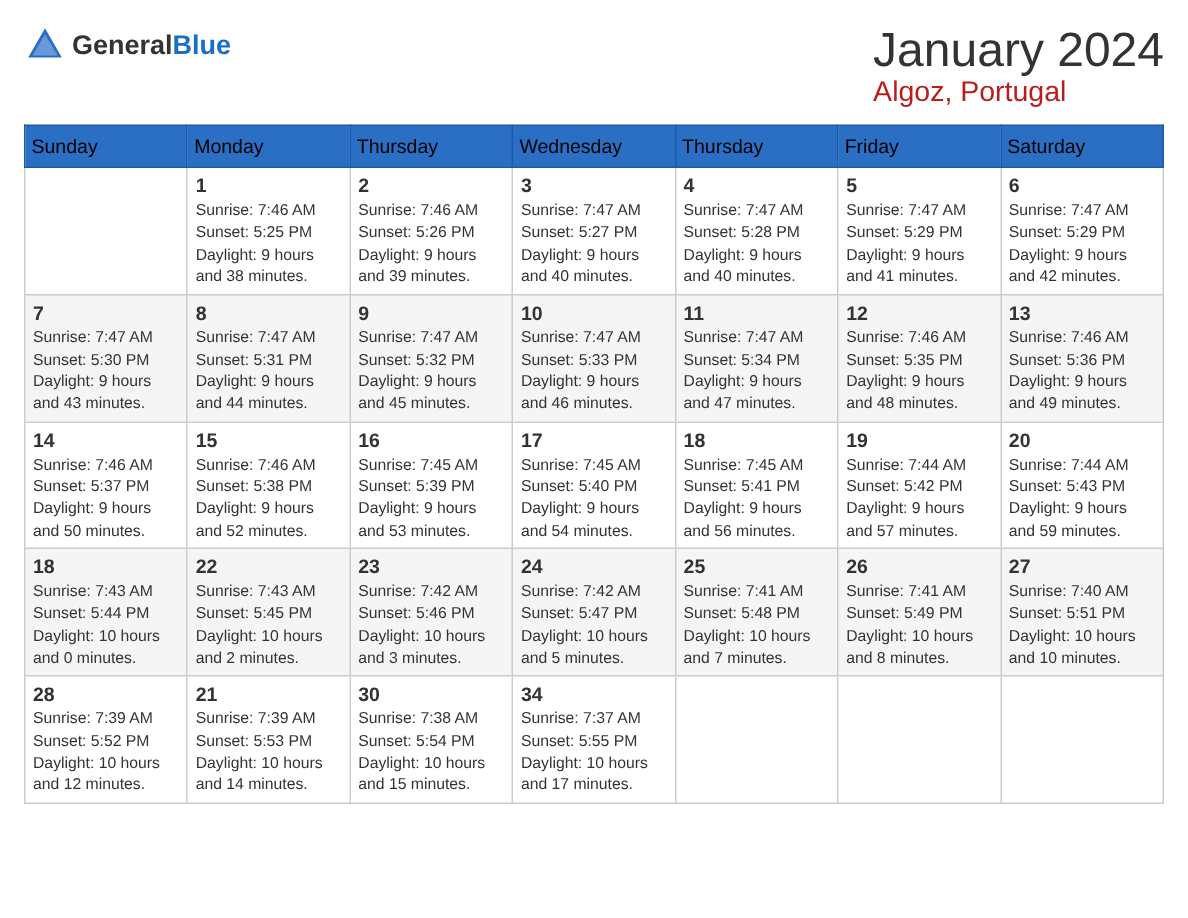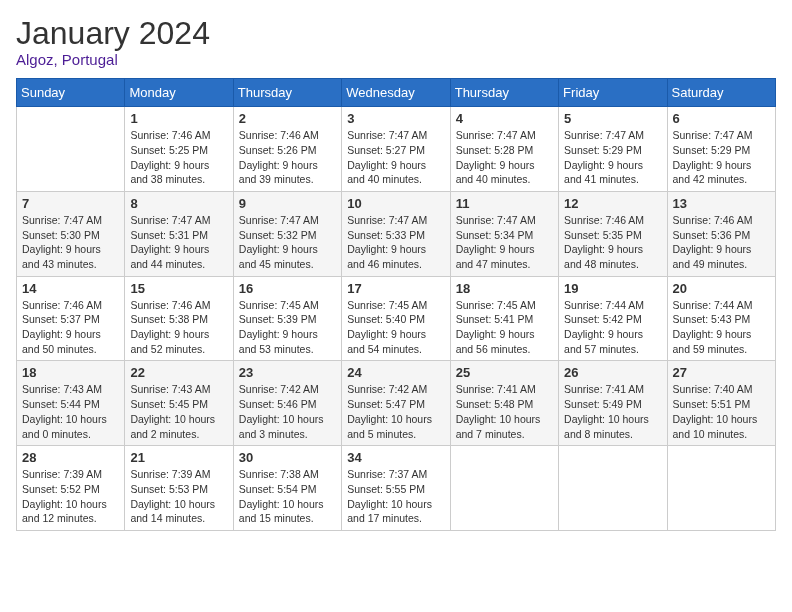--- a/index.html
+++ b/index.html
@@ -38,31 +38,31 @@
     .title-block {
       text-align: left;
     }
     .month-title {
       font-size: 32px;
       font-weight: normal;
       color: #333;
       line-height: 1.1;
     }
     .location {
-      font-size: 15px;
-      color: #4c1d95;
+      font-size: 19px;
+      color: #b91c1c;
     }
     .calendar {
       width: 100%;
       border-collapse: collapse;
       border: 1px solid #ccc;
     }
     .calendar th {
       background-color: #2a6fc4;
-      color: #ffffff;
+      color: #000000;
       font-size: 13px;
       padding: 6px 4px;
       text-align: left;
       border: 1px solid #1a5aaa;
       font-weight: normal;
     }
     .calendar td {
       vertical-align: top;
       border: 1px solid #ccc;
       padding: 4px 5px;
@@ -86,20 +86,29 @@
       line-height: 1.4;
     }
     .empty-cell {
       background: #f9f9f9;
     }
   </style>
 </head>
 <body>
 
 <div class="header">
+  <div class="logo">
+    <svg class="logo-icon" viewBox="0 0 40 40" xmlns="http://www.w3.org/2000/svg">
+      <polygon points="20,4 36,32 4,32" fill="#2a6fc4"></polygon>
+      <polygon points="20,10 32,30 8,30" fill="#fff" opacity="0.3"></polygon>
+    </svg>
+    <div>
+      <span class="logo-text-general">General</span><span class="logo-text-blue">Blue</span>
+    </div>
+  </div>
   <div class="title-block">
     <div class="month-title">January 2024</div>
     <div class="location">Algoz, Portugal</div>
   </div>
 </div>
 
 <table class="calendar">
   <thead>
     <tr>
     <th>Sunday</th>

